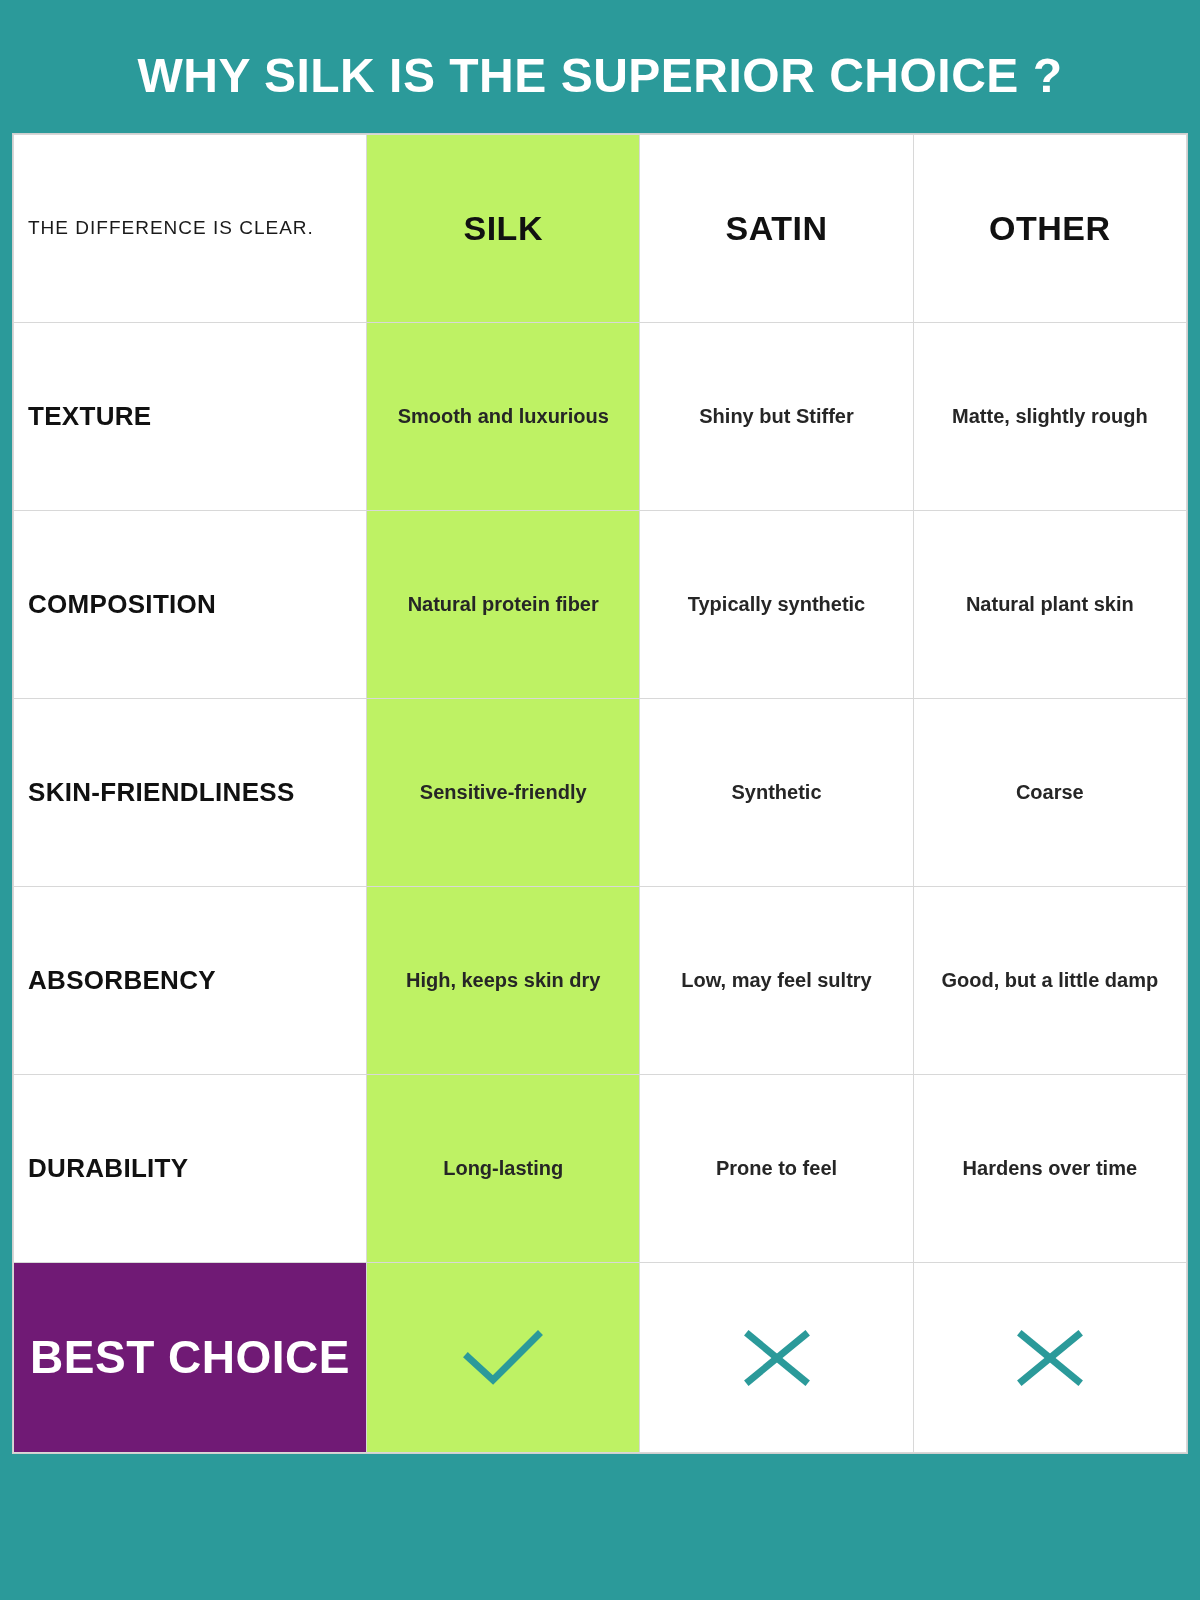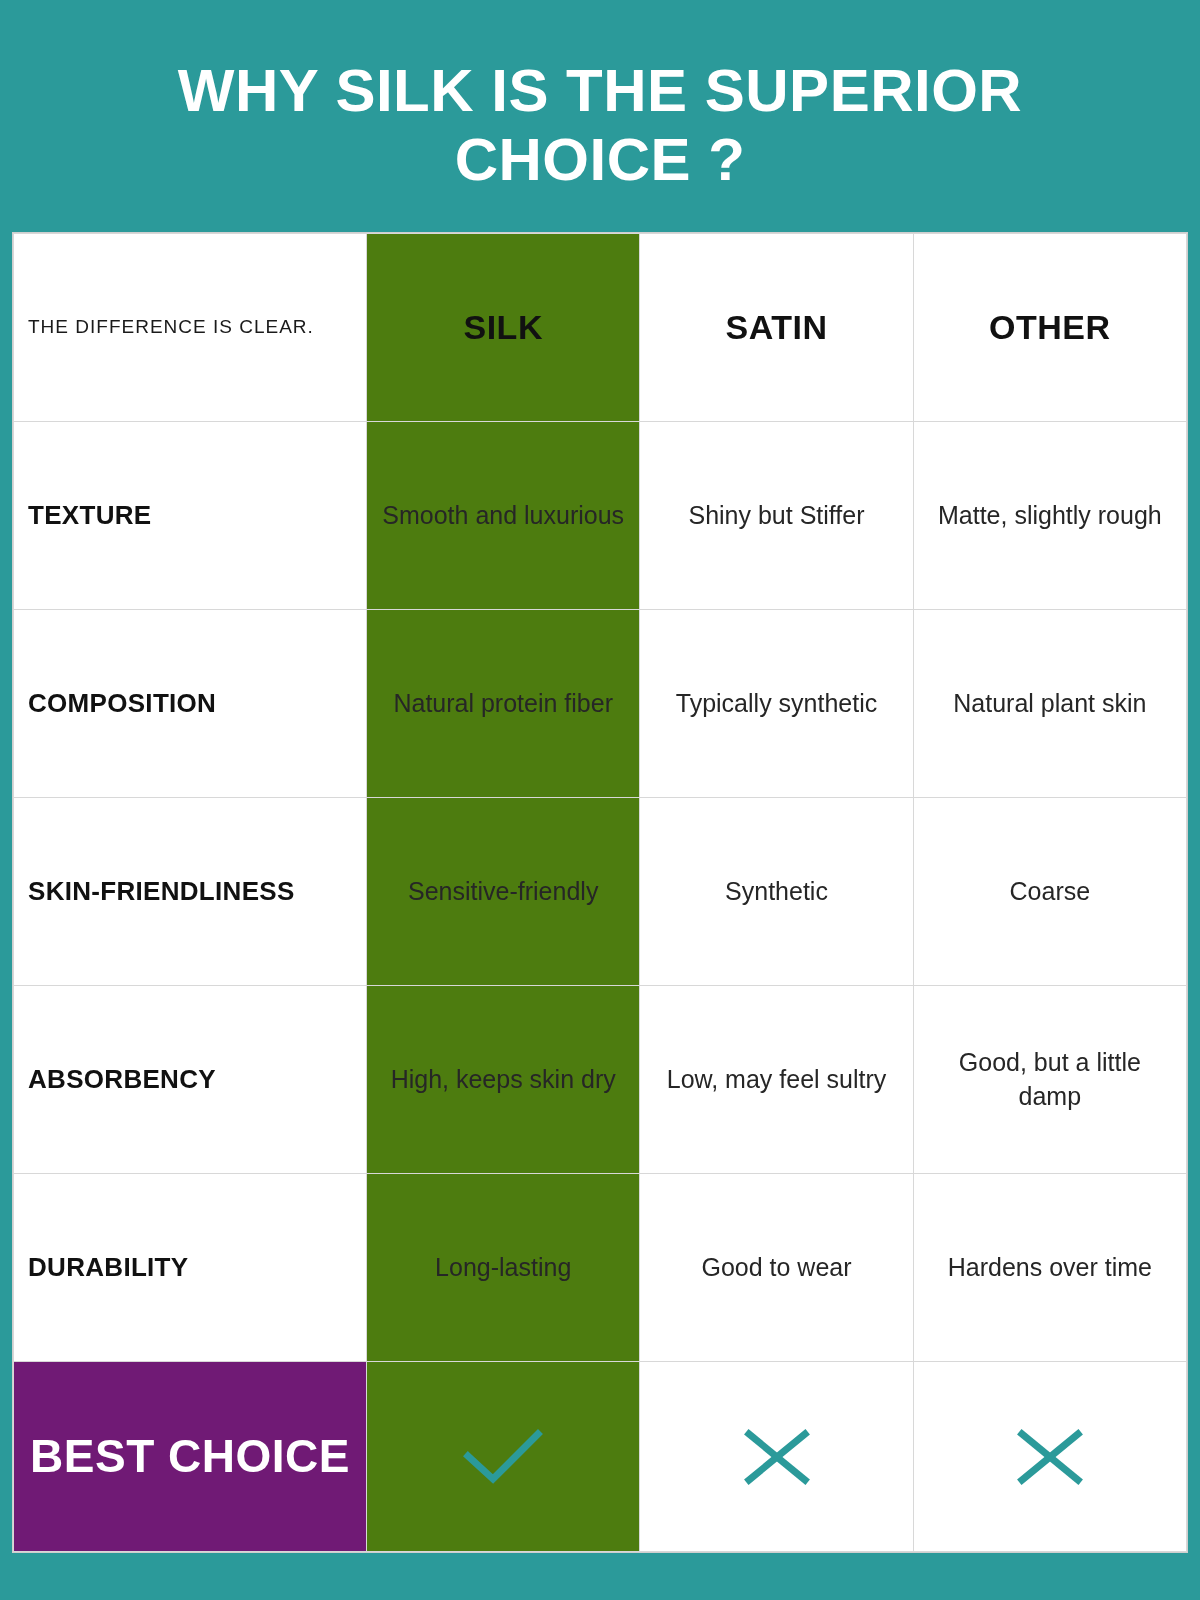--- a/index.html
+++ b/index.html
@@ -20,26 +20,26 @@
     background: #2b9a9a;
     box-sizing: border-box;
   }
   
   .header {
     padding: 48px 70px 30px 70px;
     text-align: center;
   }
   .header-title {
     color: #ffffff;
-    font-size: 60px;
+    font-size: 48px;
     line-height: 1.15;
     font-weight: bold;
     letter-spacing: 0.5px;
     text-transform: uppercase;
-    margin: 8px;
+    margin: 0;
     text-align: center;
   }
   
   .table-wrap {
     margin: 0 12px;
     background: #ffffff;
     border: 1px solid #cfcfcf;
     box-sizing: border-box;
   }
   table.compare {
@@ -52,21 +52,21 @@
   table.compare col.c-satin { width: 23.3%; }
   table.compare col.c-other { width: 23.3%; }
 
   table.compare td, table.compare th {
     border: 1px solid #d8d8d8;
     vertical-align: middle;
     padding: 16px 14px;
     box-sizing: border-box;
   }
   .col-highlight {
-    background: #4d7c0f;
+    background: #bef264;
   }
   
   .hdr-row td { height: 188px; }
   .hdr-note {
     font-size: 19px;
     letter-spacing: 1px;
     color: #1a1a1a;
     text-transform: uppercase;
     line-height: 1.5;
     padding-left: 28px;
@@ -87,24 +87,24 @@
     font-weight: bold;
     color: #111111;
     text-transform: uppercase;
     padding-left: 28px;
     text-align: left;
     line-height: 1.25;
     letter-spacing: 0.3px;
   }
   .cell-val {
     text-align: center;
-    font-size: 25px;
+    font-size: 20px;
     color: #262626;
     line-height: 1.35;
-    font-weight: normal;
+    font-weight: bold;
   }
   
   .foot-row td { height: 190px; }
   .best-cell {
     background: #701a75;
     color: #ffffff;
     text-align: center;
     font-size: 46px;
     font-weight: bold;
     line-height: 1.1;
@@ -173,21 +173,21 @@
         <tr class="body-row">
           <td class="row-label">ABSORBENCY</td>
           <td class="cell-val col-highlight">High, keeps skin dry</td>
           <td class="cell-val">Low, may feel sultry</td>
           <td class="cell-val">Good, but a little damp</td>
         </tr>
 
         <tr class="body-row">
           <td class="row-label">DURABILITY</td>
           <td class="cell-val col-highlight">Long-lasting</td>
-          <td class="cell-val">Good to wear</td>
+          <td class="cell-val">Prone to feel</td>
           <td class="cell-val">Hardens over time</td>
         </tr>
 
         <tr class="foot-row">
           <td class="best-cell">BEST CHOICE</td>
           <td class="mark-cell col-highlight">
             <span>
               <svg width="86" height="62" viewBox="0 0 86 62" aria-hidden="true">
                 <polyline points="8,30 33,53 78,8" fill="none" stroke="#2b9a9a" stroke-width="7" stroke-linecap="square" stroke-linejoin="miter"></polyline>
               </svg>

